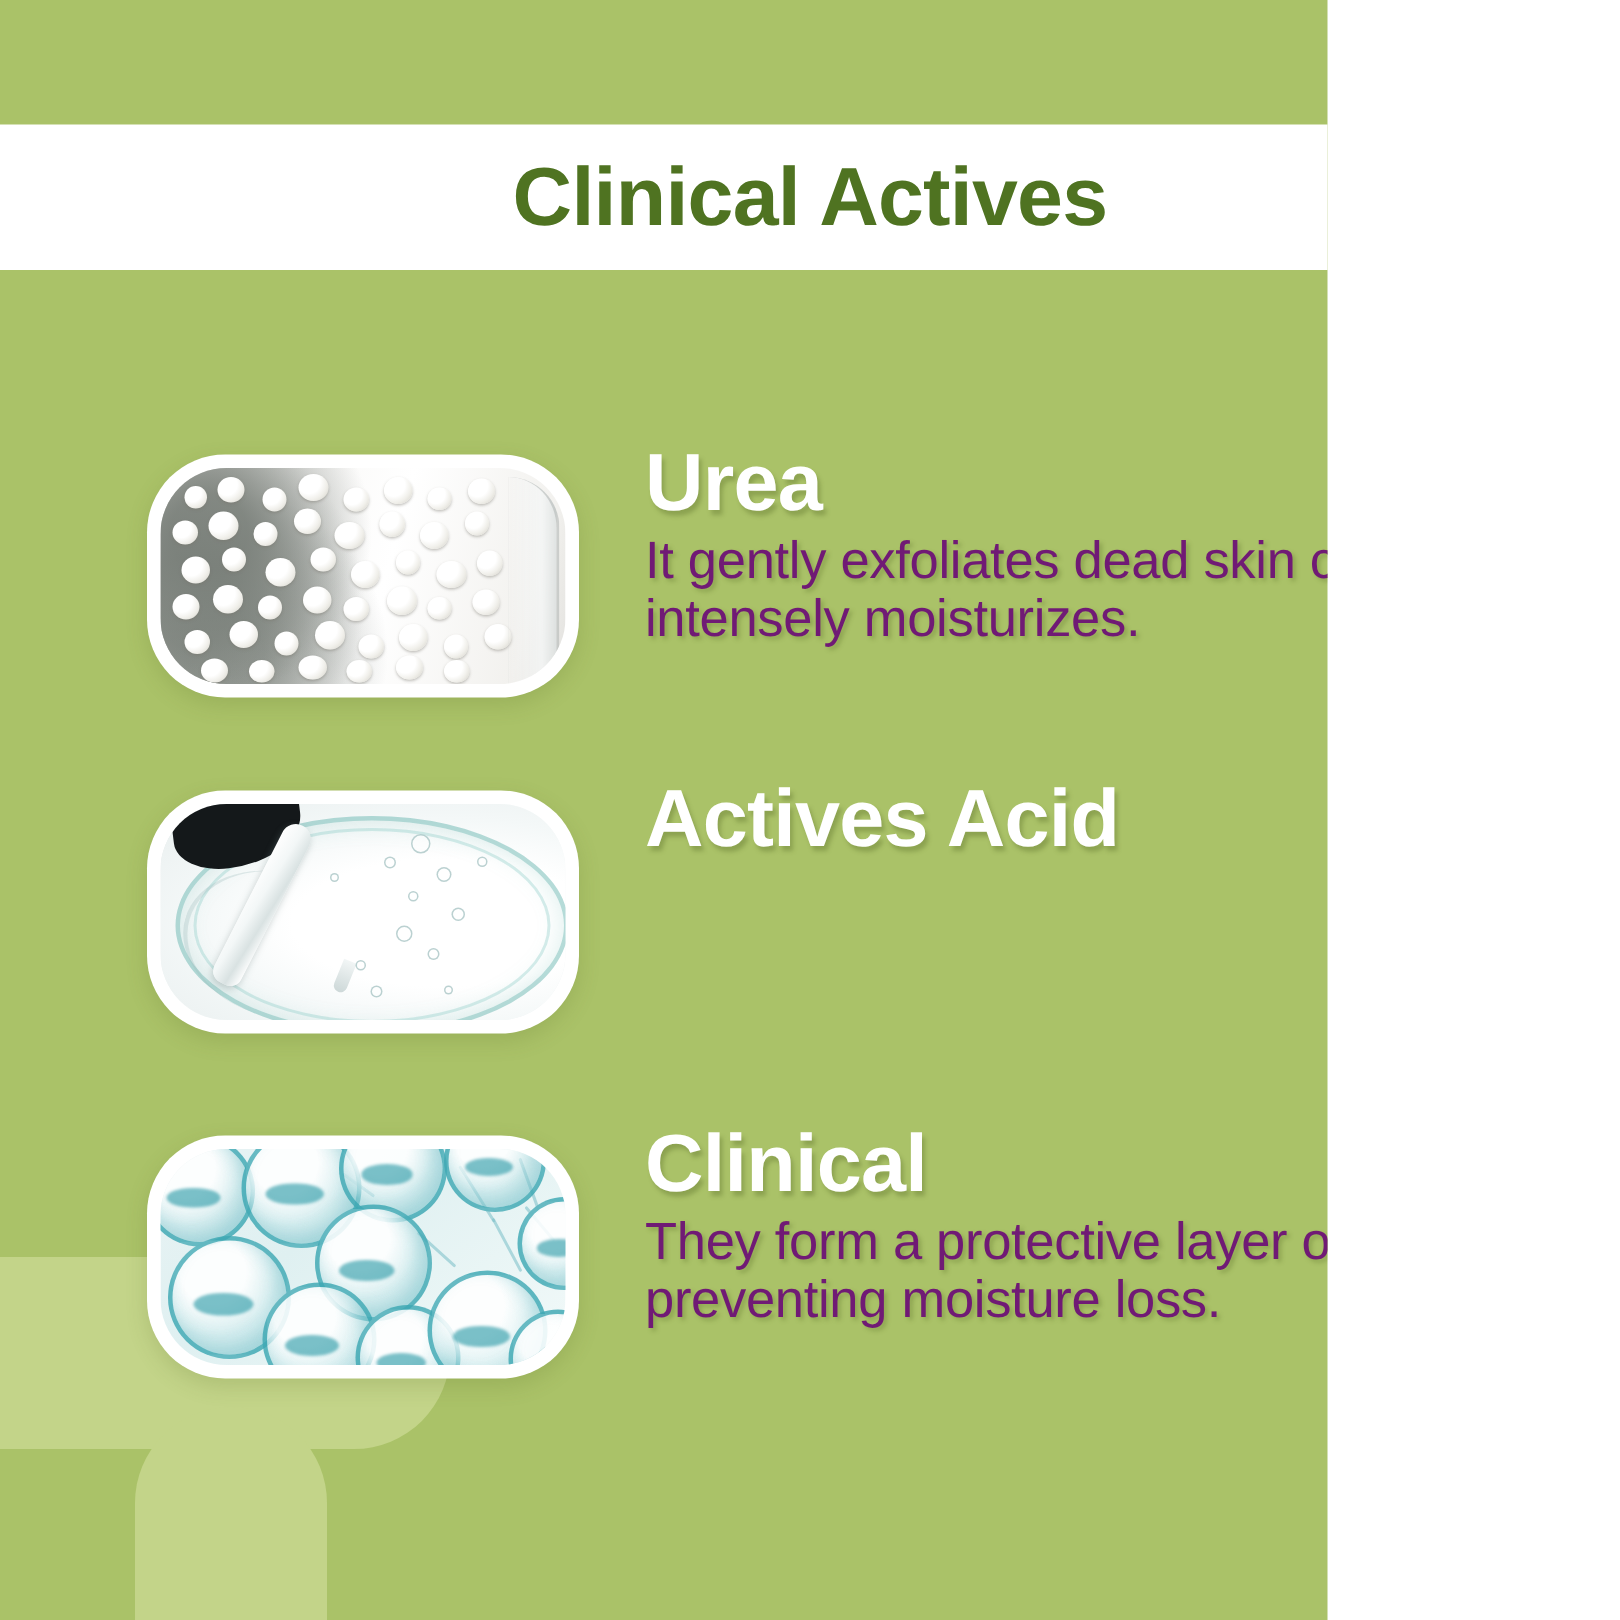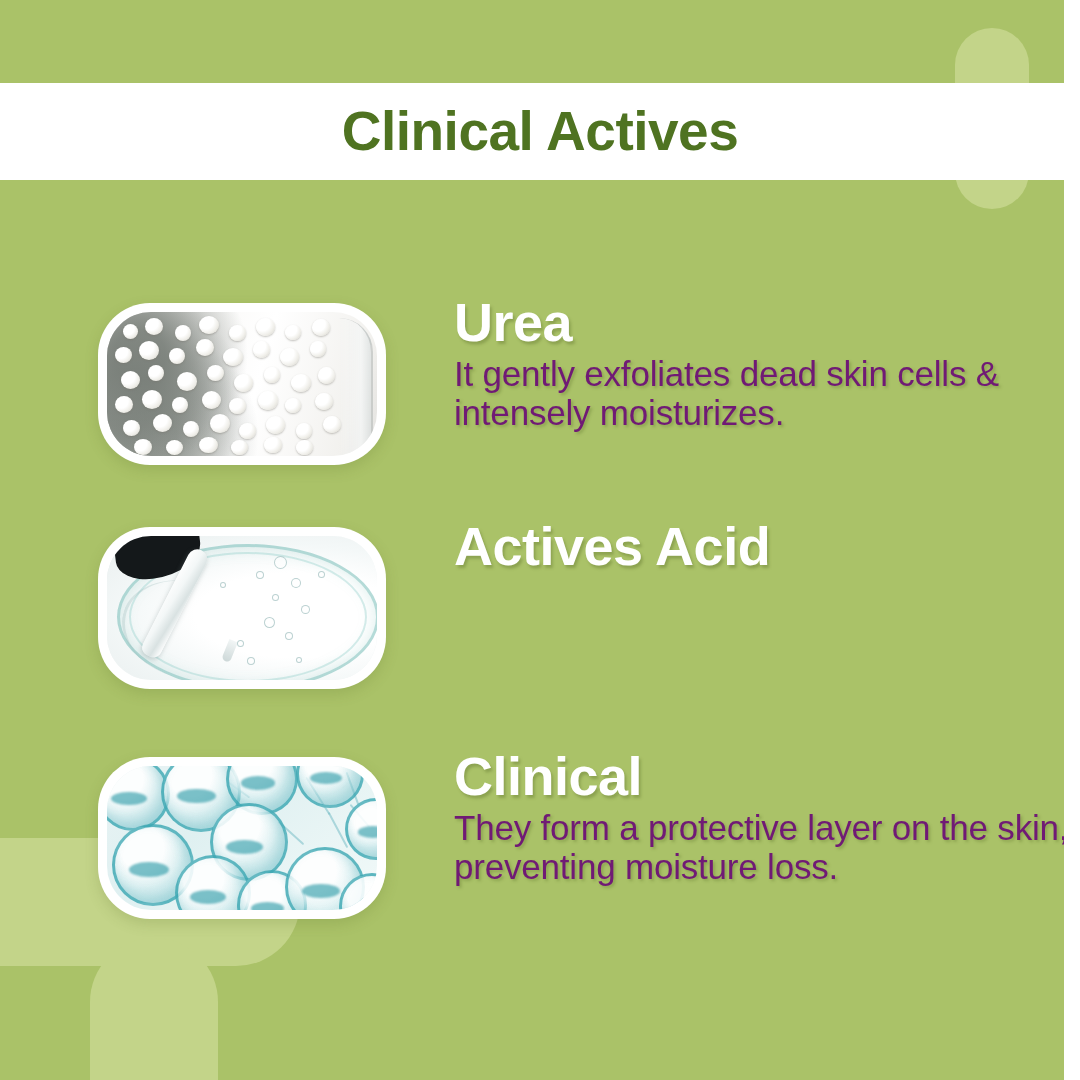--- a/index.html
+++ b/index.html
@@ -6,21 +6,21 @@
   * { margin:0; padding:0; box-sizing:border-box; }
 
   html, body {
     width:1080px; height:1080px;
     font-family:"Liberation Sans", sans-serif;
     overflow:hidden;
   }
 
   #poster {
     position:relative;
-    width:1064px; height:1080px;
+    width:885px; height:1080px;
     background:#aac268;
     overflow:hidden;
   }
 
   
   .deco { position:absolute; background:#c3d489; }
 
   #deco-pill-top-right {
     left:955px; top:28px;
     width:74px; height:181px;
@@ -203,21 +203,20 @@
     height:2px;
     background:rgba(120,190,198,0.55);
     border-radius:2px;
   }
 
   
   .card-text {
     position:absolute;
     left:430px; top:-8px;
     width:620px;
-    margin-left:24px;
   }
   .active-name {
     font-size:54px;
     font-weight:bold;
     color:#ffffff;
     line-height:1.02;
     letter-spacing:-0.5px;
     text-shadow:2px 3px 3px rgba(95,115,45,0.40);
     white-space:nowrap;
   }

